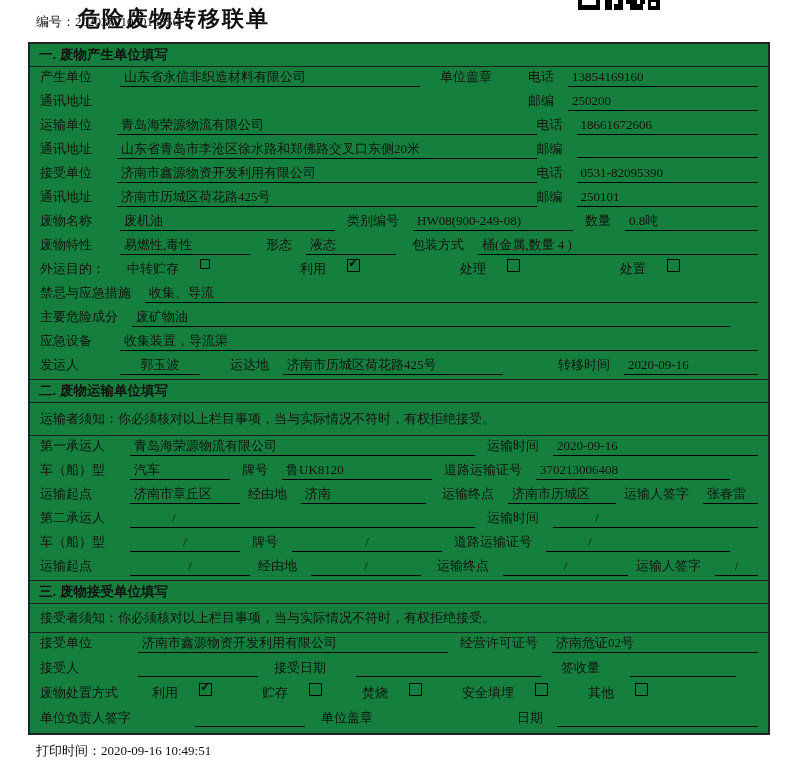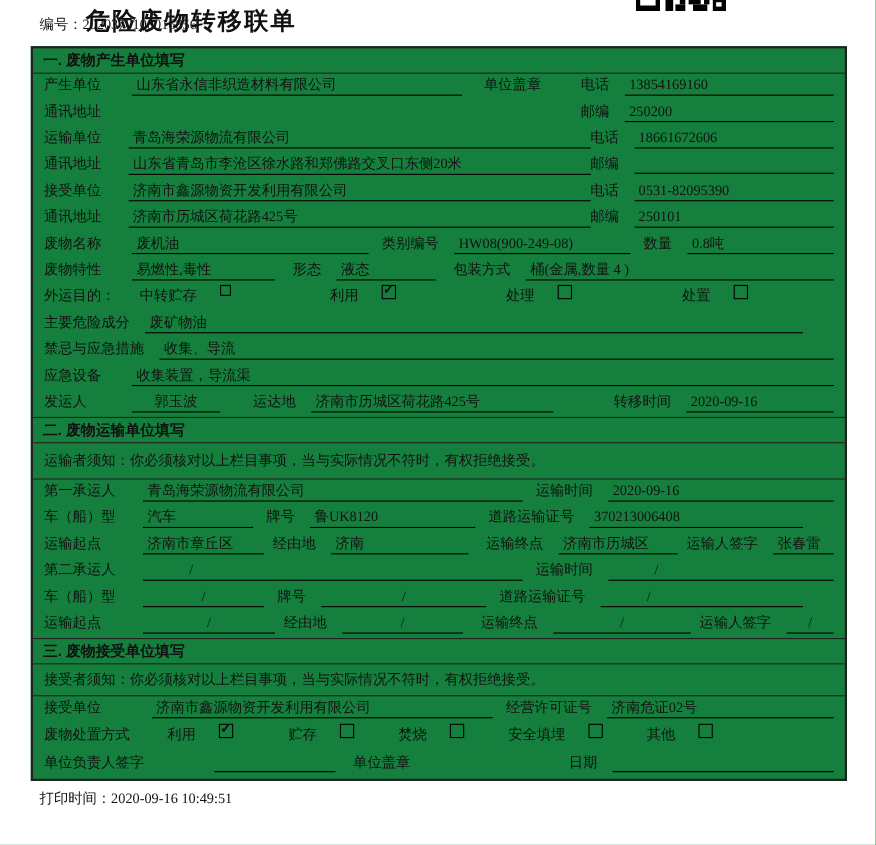--- a/index.html
+++ b/index.html
@@ -142,27 +142,27 @@
       <span class="cb small"></span>
       <span class="lbl ml90">利用</span>
       <span class="cb checked"></span>
       <span class="lbl ml100">处理</span>
       <span class="cb"></span>
       <span class="lbl ml100">处置</span>
       <span class="cb"></span>
     </div>
 
     <div class="row">
+      <span class="lbl">禁忌与应急措施</span>
+      <span class="val grow">收集、导流</span>
+    </div>
+
+    <div class="row">
       <span class="lbl">主要危险成分</span>
       <span class="val grow mr28">废矿物油</span>
-    </div>
-
-    <div class="row">
-      <span class="lbl">禁忌与应急措施</span>
-      <span class="val grow">收集、导流</span>
     </div>
 
     <div class="row">
       <span class="lbl lw">应急设备</span>
       <span class="val grow">收集装置，导流渠</span>
     </div>
 
     <div class="row">
       <span class="lbl lw">发运人</span>
       <span class="val w80 center">郭玉波</span>
@@ -236,20 +236,28 @@
     <div class="sec-title">三. 废物接受单位填写</div>
     <div class="notice">接受者须知：你必须核对以上栏目事项，当与实际情况不符时，有权拒绝接受。</div>
 
     <div class="row">
       <span class="lbl lw3">接受单位</span>
       <span class="val w310">济南市鑫源物资开发利用有限公司</span>
       <span class="lbl ml12">经营许可证号</span>
       <span class="val grow">济南危证02号</span>
     </div>
 
+    <div class="row">
+      <span class="lbl lw3">接受人</span>
+      <span class="val w120"></span>
+      <span class="lbl ml16">接受日期</span>
+      <span class="val w185 ml16"></span>
+      <span class="lbl ml20">签收量</span>
+      <span class="val grow mr22 ml16"></span>
+    </div>
 
     <div class="row">
       <span class="lbl">废物处置方式</span>
       <span class="lbl ml20">利用</span>
       <span class="cb checked"></span>
       <span class="lbl ml50">贮存</span>
       <span class="cb"></span>
       <span class="lbl ml40">焚烧</span>
       <span class="cb"></span>
       <span class="lbl ml40">安全填埋</span>

